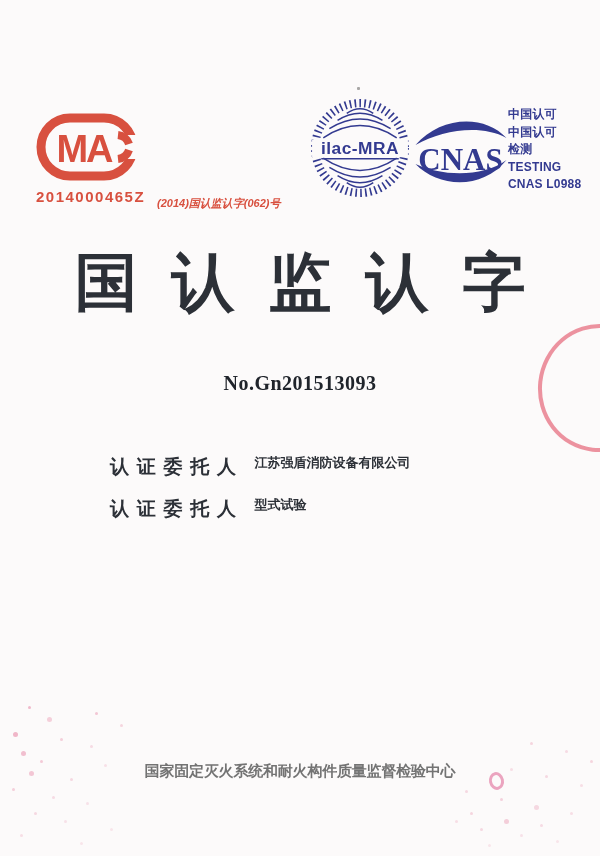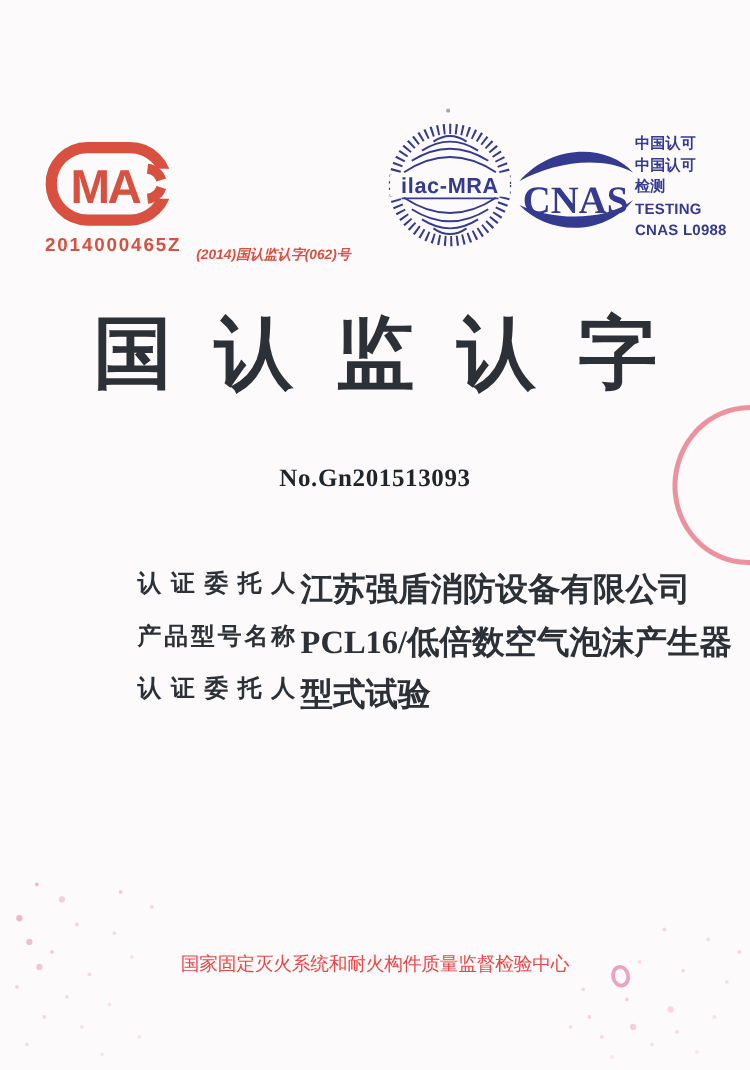--- a/index.html
+++ b/index.html
@@ -59,32 +59,32 @@
     position: absolute; left: 110px; top: 454px; width: 460px;
   }
   .field-row { margin-bottom: 20px; height: 22px; white-space: nowrap; }
   .field-label {
     display: inline-block; width: 126px;
     text-align: justify; text-align-last: justify;
     font-size: 19px; font-weight: 600; color: #2c3037;
     vertical-align: top;
   }
   .field-value {
-    display: inline-block; 
+    display: inline-block; margin-left: 14px;
     font-family: "Liberation Serif", serif;
-    font-size: 26px; font-weight: 600; color: #2c3037;
+    font-size: 13px; font-weight: 600; color: #2c3037;
     vertical-align: top;
   }
 
   
   .doc-footer {
     position: absolute; top: 762px; left: 0; width: 100%;
     text-align: center;
-    font-size: 15px; font-weight: 400; letter-spacing: -0.2px;
-    color: #ef4444;
+    font-size: 15px; font-weight: 700; letter-spacing: -0.2px;
+    color: #737373;
   }
 
   
   .stamp-arc {
     position: absolute; top: 324px; right: -60px;
     width: 114px; height: 120px;
     border: 4px solid rgba(226, 82, 104, 0.62);
     border-radius: 50%;
     transform: rotate(6deg);
   }
@@ -180,24 +180,20 @@
   <div class="doc-title">国认监认字</div>
 
   <div class="report-no">No.Gn201513093</div>
 
   <div class="fields">
     <div class="field-row">
       <span class="field-label">认证委托人</span>
       <span class="field-value">江苏强盾消防设备有限公司</span>
     </div>
     <div class="field-row">
-      <span class="field-label">产品型号名称</span>
-      <span class="field-value">PCL16/低倍数空气泡沫产生器</span>
-    </div>
-    <div class="field-row">
       <span class="field-label">认证委托人</span>
       <span class="field-value">型式试验</span>
     </div>
   </div>
 
   <div class="doc-footer">国家固定灭火系统和耐火构件质量监督检验中心</div>
 
   <div class="stamp-arc"></div>
   <div class="speck speckles-bl"></div>
   <div class="speck speckles-br"></div>

